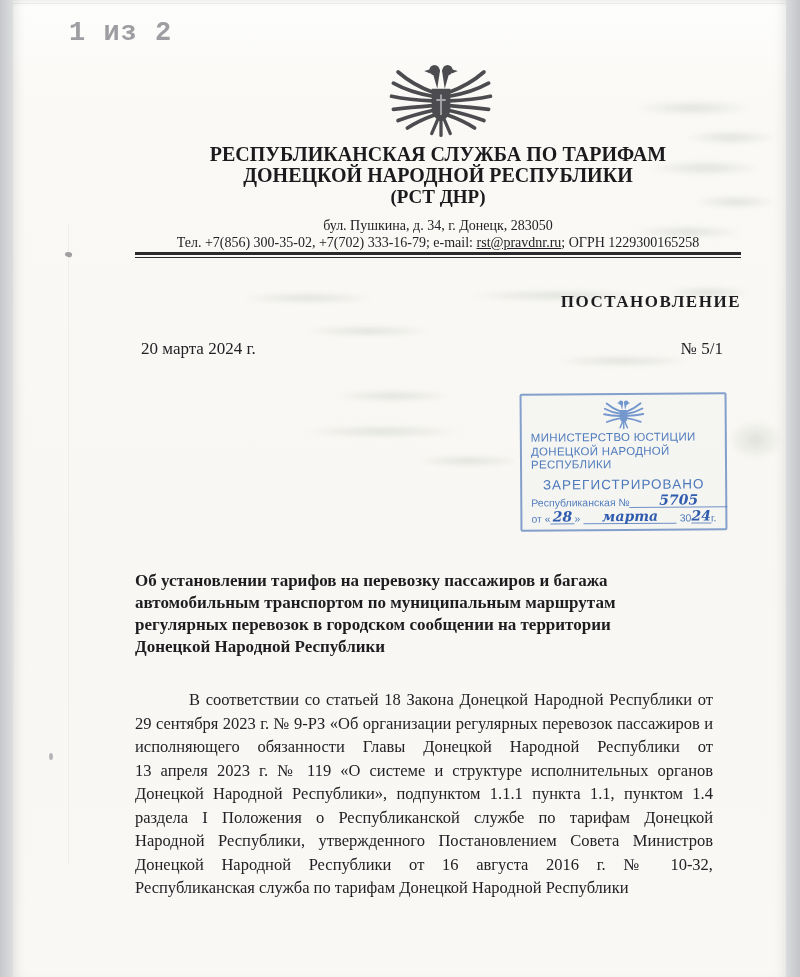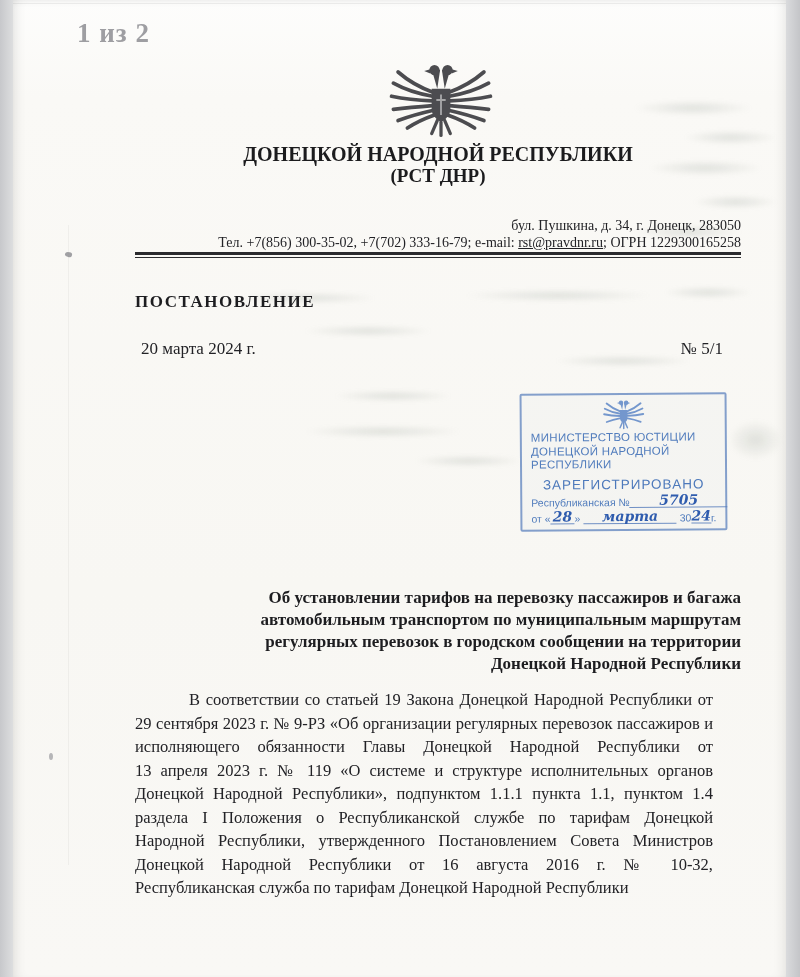--- a/index.html
+++ b/index.html
@@ -3,49 +3,49 @@
 <meta charset="utf-8">
 <style>
   html,body{margin:0;padding:0;width:800px;height:977px;overflow:hidden;background:#fff;}
   .screen{position:relative;width:800px;height:977px;background:#f2f2f3;font-family:"Liberation Serif",serif;}
   .strip{position:absolute;top:0;height:100%;}
   .strip-left{left:0;width:13px;background:linear-gradient(to right,#c7c8cb,#dddedf);}
   .strip-right{right:0;width:14px;background:linear-gradient(to left,#c4c5c8,#dadbdd);}
   .paper{position:absolute;left:13px;right:14px;top:0;bottom:0;
          background:linear-gradient(180deg,#fdfdfc 0%,#faf9f6 10%,#f8f7f3 60%,#f9f8f5 100%);
          box-shadow:inset 10px 0 14px -10px rgba(0,0,0,.14), inset -10px 0 14px -10px rgba(0,0,0,.12), inset 0 6px 8px -6px rgba(0,0,0,.08);}
-  .page-indicator{position:absolute;left:64px;top:18px;font-family:Liberation Serif, serif;
+  .page-indicator{position:absolute;left:56px;top:18px;font-family:Liberation Mono, monospace;
          font-size:27px;font-weight:600;letter-spacing:1px;color:#9e9ea2;}
   .emblem{position:absolute;left:372px;top:58px;width:112px;height:84px;color:#3e3e42;filter:blur(.3px);opacity:.92;}
   .emblem svg,.stamp-eagle svg{width:100%;height:100%;display:block;}
   .org-block{position:absolute;left:122px;top:144px;width:606px;text-align:center;font-weight:bold;color:#1b1b1d;}
   .org-l1,.org-l2{font-size:20px;line-height:21px;}
   .org-l3{font-size:19px;line-height:22px;}
-  .addr-block{position:absolute;left:122px;top:218px;width:606px;text-align:right;font-size:14px;line-height:16.5px;color:#222226;}
+  .addr-block{position:absolute;left:122px;top:218px;width:606px;text-align:center;font-size:14px;line-height:16.5px;color:#222226;}
   .email{text-decoration:underline;}
   .rule{position:absolute;left:122px;top:252px;width:606px;height:2px;border-top:3px solid #2b2b2e;border-bottom:1.5px solid #2b2b2e;}
-  .doc-type{position:absolute;left:122px;top:292px;width:606px;text-align:left;font-size:17px;font-weight:bold;letter-spacing:1.5px;color:#1d1d20;}
+  .doc-type{position:absolute;left:122px;top:292px;width:606px;text-align:right;font-size:17px;font-weight:bold;letter-spacing:1.5px;color:#1d1d20;}
   .date-row{position:absolute;left:128px;top:339px;width:582px;display:flex;justify-content:space-between;font-size:17px;color:#222226;}
   
   .stamp{position:absolute;left:507px;top:393px;width:207px;height:138px;box-sizing:border-box;
          border:2px solid rgba(88,126,188,.72);border-radius:2px;padding:4px 9px 0;
          transform:rotate(-.4deg);color:#4d79bb;font-family:"Liberation Sans",sans-serif;background:rgba(120,150,205,.03);}
   .stamp-eagle{display:block;width:58px;height:31px;margin:0 auto 1px;color:#6a90ca;opacity:.92;}
   .stamp-org{text-align:left;font-size:11.5px;line-height:13.5px;letter-spacing:.3px;color:#527dbd;}
   .stamp-registered{text-align:center;font-size:13.5px;letter-spacing:1px;margin-top:5px;color:#4d79bb;}
   .stamp-line{display:flex;align-items:flex-end;font-size:10.5px;margin-top:3px;color:#527dbd;white-space:nowrap;}
   .u{border-bottom:1px solid rgba(88,126,188,.85);}
   .hw{font-family:"DejaVu Serif",serif;font-style:italic;font-weight:bold;color:#2f5cae;font-size:14px;line-height:11px;transform:rotate(-2deg);}
   .reg-value{flex:0 0 98px;text-align:center;}
   .reg-tail{flex:1;height:1px;margin-left:2px;}
   .day-cell{flex:0 0 24px;text-align:center;}
   .month-cell{flex:1;text-align:center;margin:0 3px;}
   .year-cell{flex:0 0 16px;text-align:center;}
   
-  .doc-title{position:absolute;left:122px;top:587px;width:606px;text-align:right;font-size:17px;font-weight:bold;line-height:22px;color:#1d1d20;}
+  .doc-title{position:absolute;left:122px;top:570px;width:606px;text-align:left;font-size:17px;font-weight:bold;line-height:22px;color:#1d1d20;}
   .doc-body{position:absolute;left:122px;top:688px;width:578px;font-size:16.5px;color:#222226;}
   .body-line{line-height:23.5px;height:23.5px;text-align:justify;text-align-last:justify;white-space:normal;}
   .body-line.first{text-indent:54px;}
   .body-line.last{text-align-last:left;}
   
   .sm{position:absolute;border-radius:50%;background:radial-gradient(ellipse at center,rgba(136,146,136,.22),rgba(136,146,136,0) 70%);filter:blur(2px);}
   .crease{position:absolute;left:55px;top:225px;width:1px;height:640px;background:rgba(60,60,60,.05);}
   .speck1{position:absolute;left:52px;top:252px;width:7px;height:5px;background:#8a8a8e;border-radius:60% 40% 50% 50%;transform:rotate(15deg);opacity:.8;}
   .speck2{position:absolute;left:36px;top:753px;width:4px;height:7px;background:#9a9a9e;border-radius:50%;opacity:.7;}
   .top-edge{position:absolute;left:0;right:0;top:3px;height:1px;background:rgba(0,0,0,.06);}
@@ -107,20 +107,21 @@
           <circle cx="67" cy="10" r="5.5"></circle>
           <path d="M48.5 9 L42 11 L48.5 13.5 Z"></path>
           <path d="M71.5 9 L78 11 L71.5 13.5 Z"></path>
           <path d="M50 30 H70 V52 Q70 60 60 66 Q50 60 50 52 Z"></path>
         </g>
         <path d="M60 36 V58 M55 42 H65" stroke="#ffffff" stroke-width="2" opacity="0.5" fill="none"></path>
       </svg>
     </div>
 
     <div class="org-block">
+      <div class="org-l1">РЕСПУБЛИКАНСКАЯ СЛУЖБА ПО ТАРИФАМ</div>
       <div class="org-l2">ДОНЕЦКОЙ НАРОДНОЙ РЕСПУБЛИКИ</div>
       <div class="org-l3">(РСТ ДНР)</div>
     </div>
     <div class="addr-block">
       <div>бул. Пушкина, д. 34, г. Донецк, 283050</div>
       <div><span>Тел. +7(856) 300-35-02, +7(702) 333-16-79; e-mail: </span><span class="email">rst@pravdnr.ru</span><span>; ОГРН 1229300165258</span></div>
     </div>
     <div class="rule"></div>
 
     <div class="doc-type">ПОСТАНОВЛЕНИЕ</div>
@@ -180,21 +181,21 @@
     </div>
 
     <div class="doc-title">
       <div>Об установлении тарифов на перевозку пассажиров и багажа</div>
       <div>автомобильным транспортом по муниципальным маршрутам</div>
       <div>регулярных перевозок в городском сообщении на территории</div>
       <div>Донецкой Народной Республики</div>
     </div>
 
     <div class="doc-body">
-      <div class="body-line first">В соответствии со статьей 19 Закона Донецкой Народной Республики от</div>
+      <div class="body-line first">В соответствии со статьей 18 Закона Донецкой Народной Республики от</div>
       <div class="body-line">29 сентября 2023 г. № 9-РЗ «Об организации регулярных перевозок пассажиров и</div>
       <div class="body-line">исполняющего обязанности Главы Донецкой Народной Республики от</div>
       <div class="body-line">13 апреля 2023 г. № 119 «О системе и структуре исполнительных органов</div>
       <div class="body-line">Донецкой Народной Республики», подпунктом 1.1.1 пункта 1.1, пунктом 1.4</div>
       <div class="body-line">раздела I Положения о Республиканской службе по тарифам Донецкой</div>
       <div class="body-line">Народной Республики, утвержденного Постановлением Совета Министров</div>
       <div class="body-line">Донецкой Народной Республики от 16 августа 2016 г. № 10-32,</div>
       <div class="body-line last">Республиканская служба по тарифам Донецкой Народной Республики</div>
     </div>
   </div>

